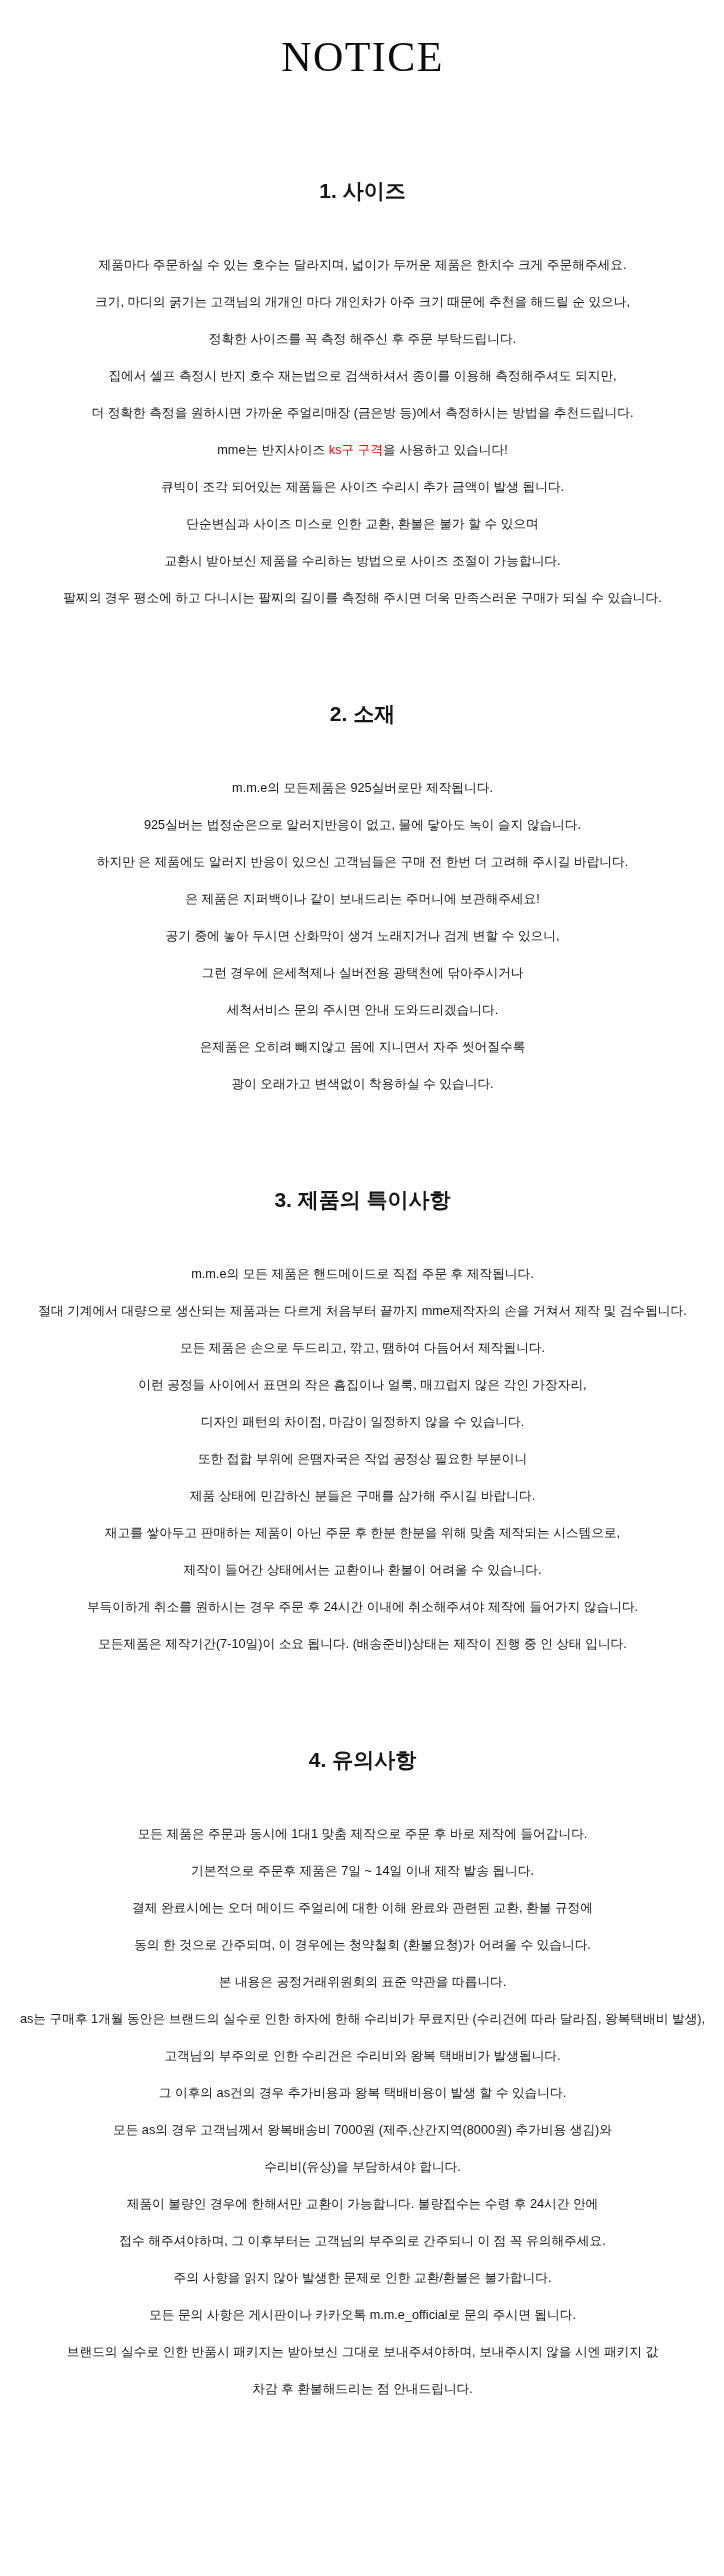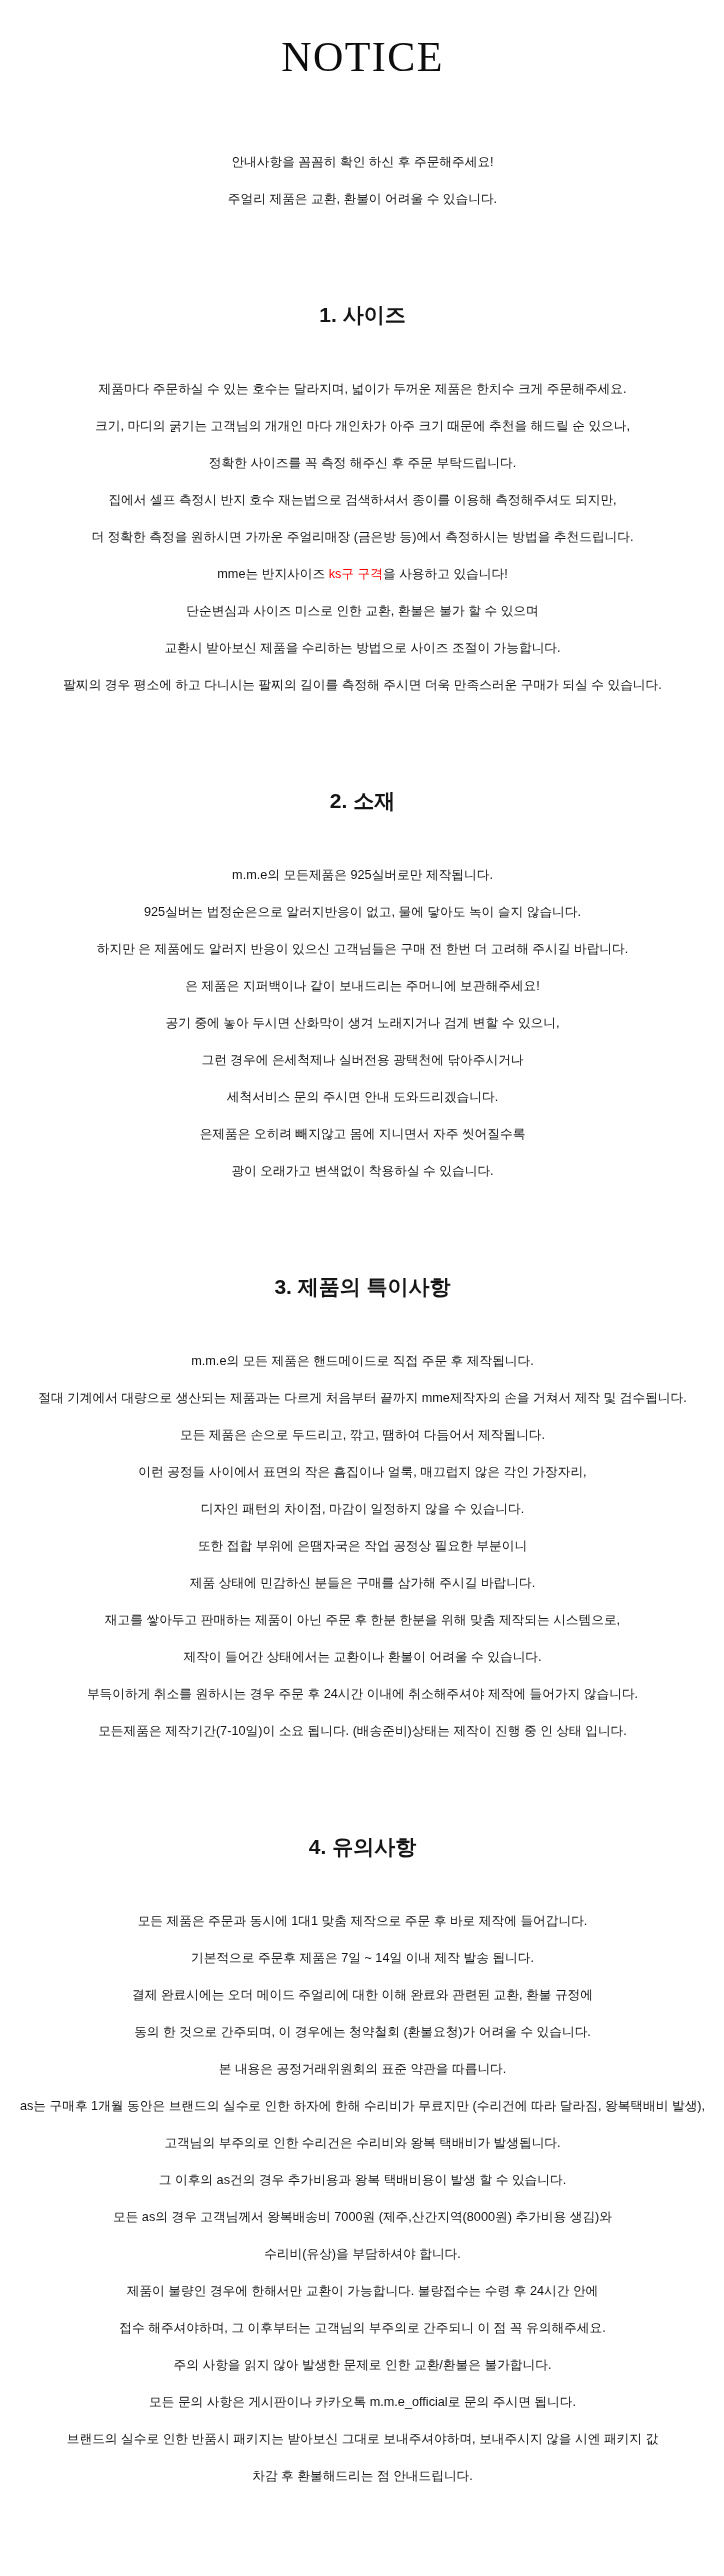--- a/index.html
+++ b/index.html
@@ -40,33 +40,30 @@
   }
   .red { color: #ff0000; }
 </style>
 </head>
 <body>
 
 <div class="page">
 
   <h1 class="notice-title">NOTICE</h1>
 
-  <div class="intro">
-    <p class="line">안내사항을 꼼꼼히 확인 하신 후 주문해주세요!</p>
-    <p class="line">주얼리 제품은 교환, 환불이 어려울 수 있습니다.</p>
-  </div>
 
   <div class="section">
     <h2 class="section-heading">1. 사이즈</h2>
     <p class="line">제품마다 주문하실 수 있는 호수는 달라지며, 넓이가 두꺼운 제품은 한치수 크게 주문해주세요.</p>
     <p class="line">크기, 마디의 굵기는 고객님의 개개인 마다 개인차가 아주 크기 때문에 추천을 해드릴 순 있으나,</p>
     <p class="line">정확한 사이즈를 꼭 측정 해주신 후 주문 부탁드립니다.</p>
     <p class="line">집에서 셀프 측정시 반지 호수 재는법으로 검색하셔서 종이를 이용해 측정해주셔도 되지만,</p>
     <p class="line">더 정확한 측정을 원하시면 가까운 주얼리매장 (금은방 등)에서 측정하시는 방법을 추천드립니다.</p>
     <p class="line"><span>mme는 반지사이즈 </span><span class="red" style="color: rgb(255, 0, 0);">ks구 구격</span><span>을 사용하고 있습니다!</span></p>
+    <p class="line">큐빅이 조각 되어있는 제품들은 사이즈 수리시 추가 금액이 발생 됩니다.</p>
     <p class="line">단순변심과 사이즈 미스로 인한 교환, 환불은 불가 할 수 있으며</p>
     <p class="line">교환시 받아보신 제품을 수리하는 방법으로 사이즈 조절이 가능합니다.</p>
     <p class="line">팔찌의 경우 평소에 하고 다니시는 팔찌의 길이를 측정해 주시면 더욱 만족스러운 구매가 되실 수 있습니다.</p>
   </div>
 
   <div class="section">
     <h2 class="section-heading">2. 소재</h2>
     <p class="line">m.m.e의 모든제품은 925실버로만 제작됩니다.</p>
     <p class="line">925실버는 법정순은으로 알러지반응이 없고, 물에 닿아도 녹이 슬지 않습니다.</p>
     <p class="line">하지만 은 제품에도 알러지 반응이 있으신 고객님들은 구매 전 한번 더 고려해 주시길 바랍니다.</p>

